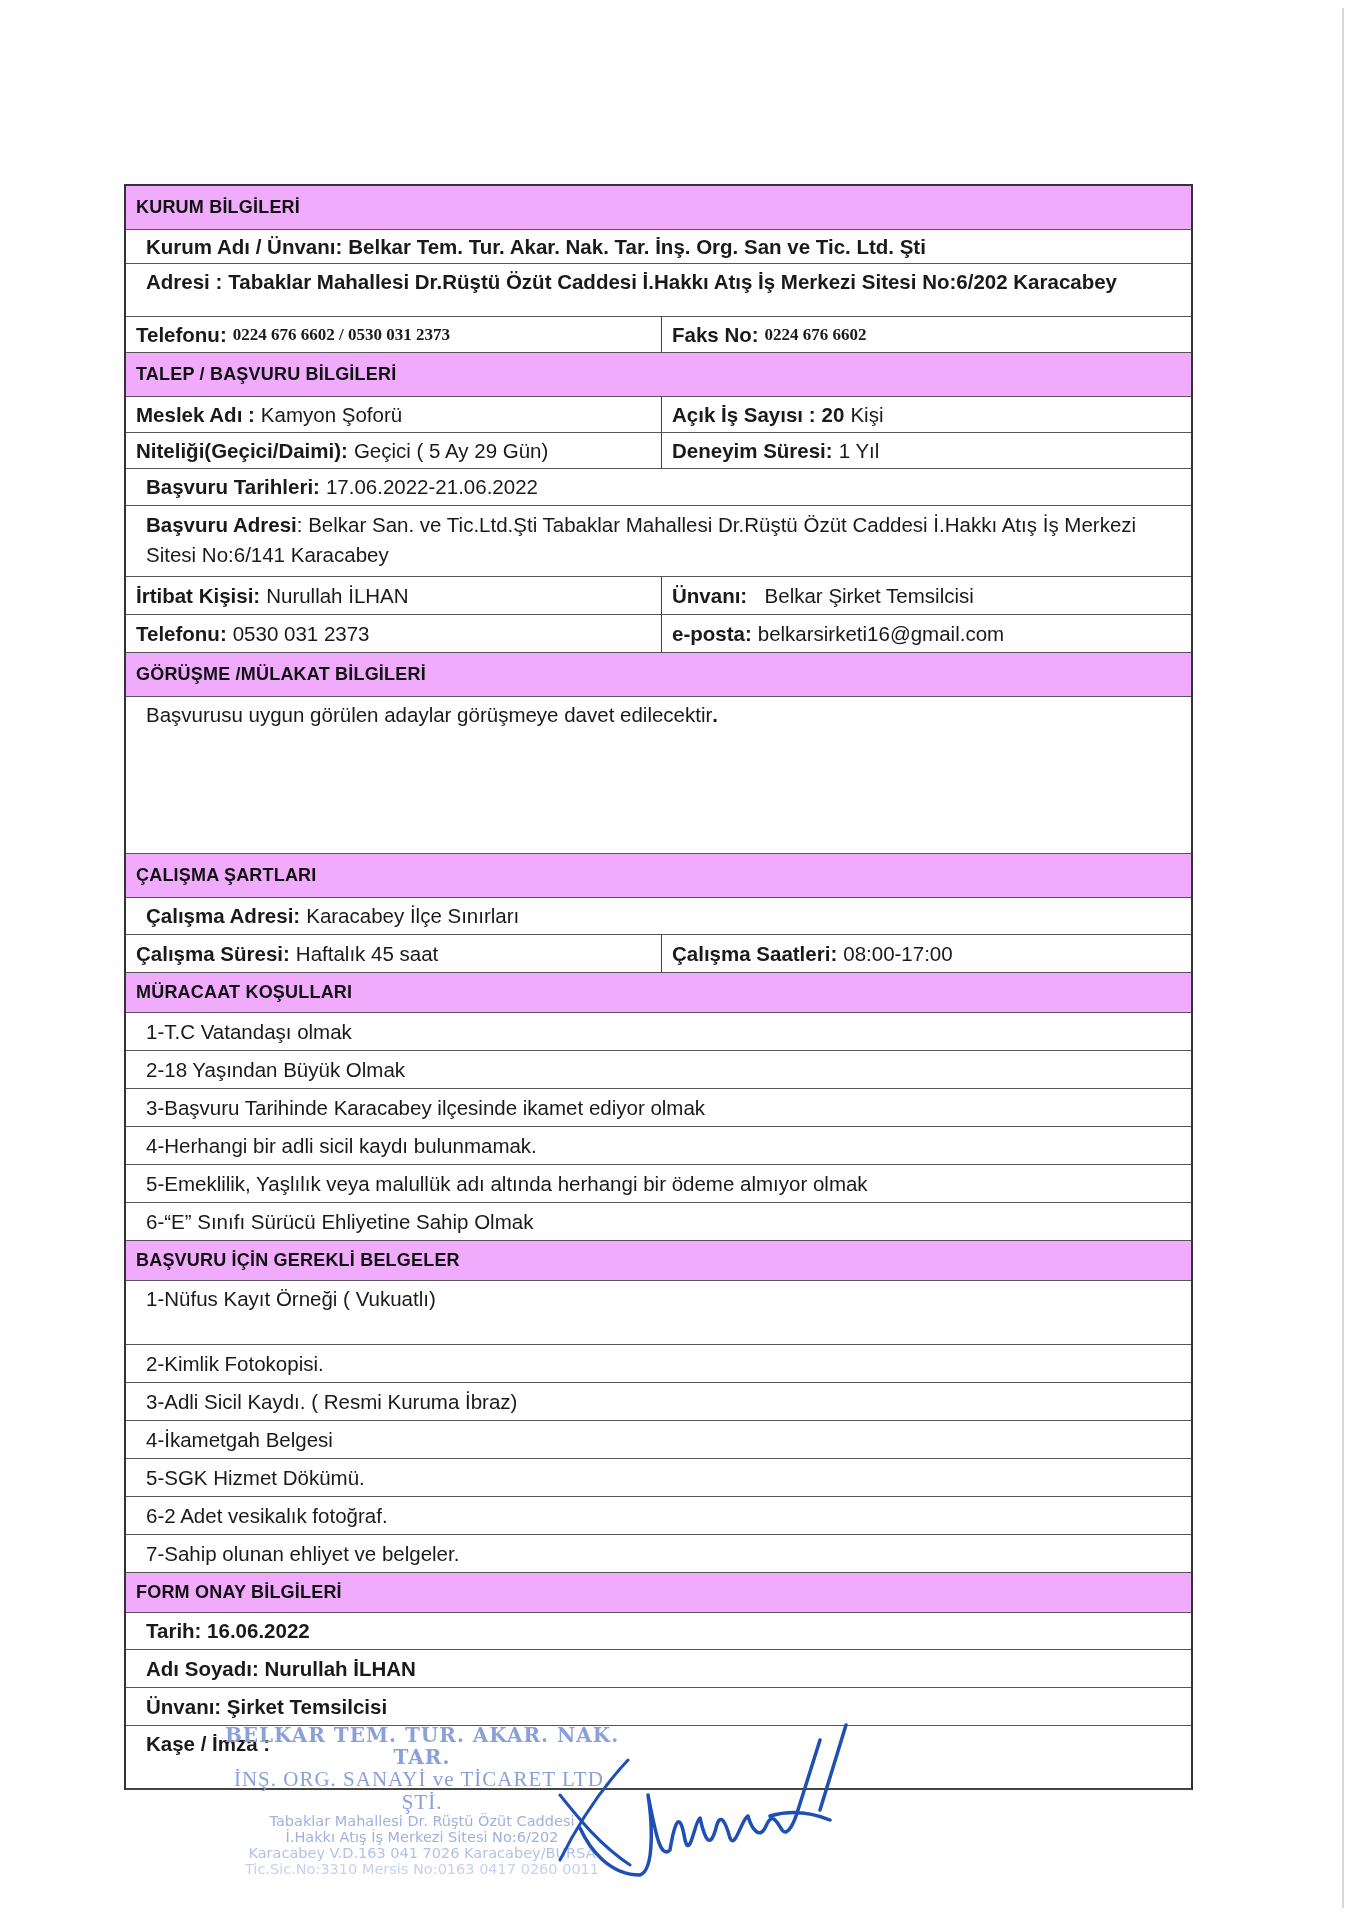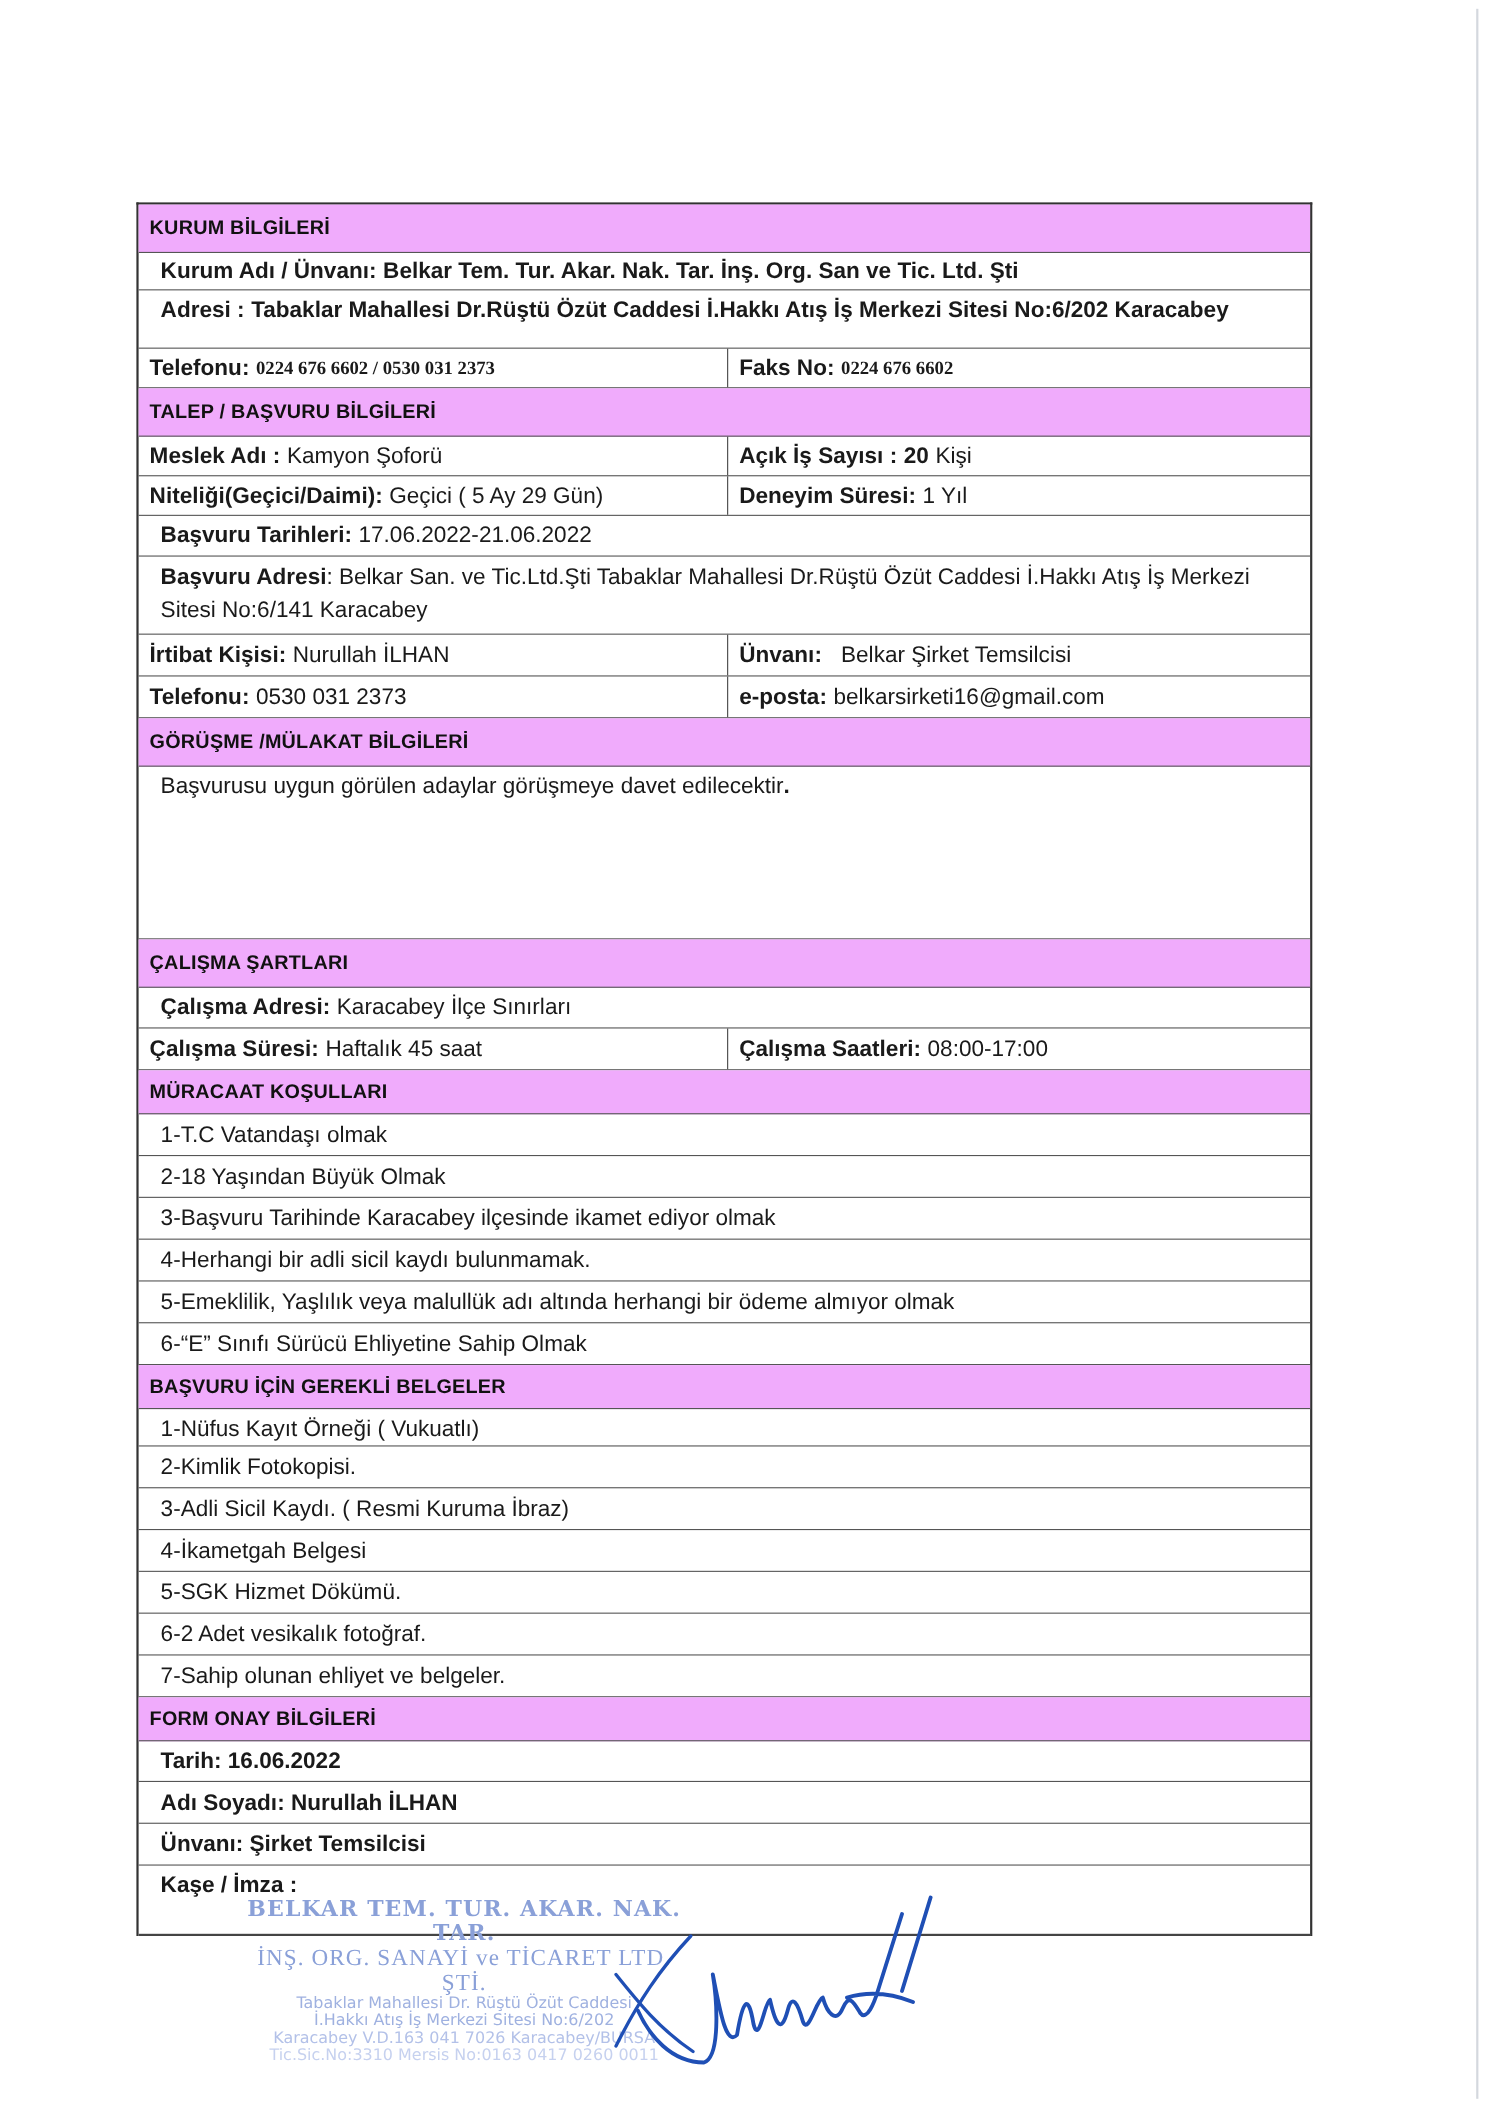--- a/index.html
+++ b/index.html
@@ -175,21 +175,21 @@
   <div class="row" style="height:38px">
     <div class="cell full">5-Emeklilik, Yaşlılık veya malullük adı altında herhangi bir ödeme almıyor olmak</div>
   </div>
   <div class="row" style="height:38px">
     <div class="cell full">6-“E” Sınıfı Sürücü Ehliyetine Sahip Olmak</div>
   </div>
 
   <div class="row hdr" style="height:40px">
     <span>BAŞVURU İÇİN GEREKLİ BELGELER</span>
   </div>
-  <div class="row" style="height:34px">
+  <div class="row" style="height:64px">
     <div class="cell full top-align">1-Nüfus Kayıt Örneği ( Vukuatlı)</div>
   </div>
   <div class="row" style="height:38px">
     <div class="cell full">2-Kimlik Fotokopisi.</div>
   </div>
   <div class="row" style="height:38px">
     <div class="cell full">3-Adli Sicil Kaydı. ( Resmi Kuruma İbraz)</div>
   </div>
   <div class="row" style="height:38px">
     <div class="cell full">4-İkametgah Belgesi</div>

